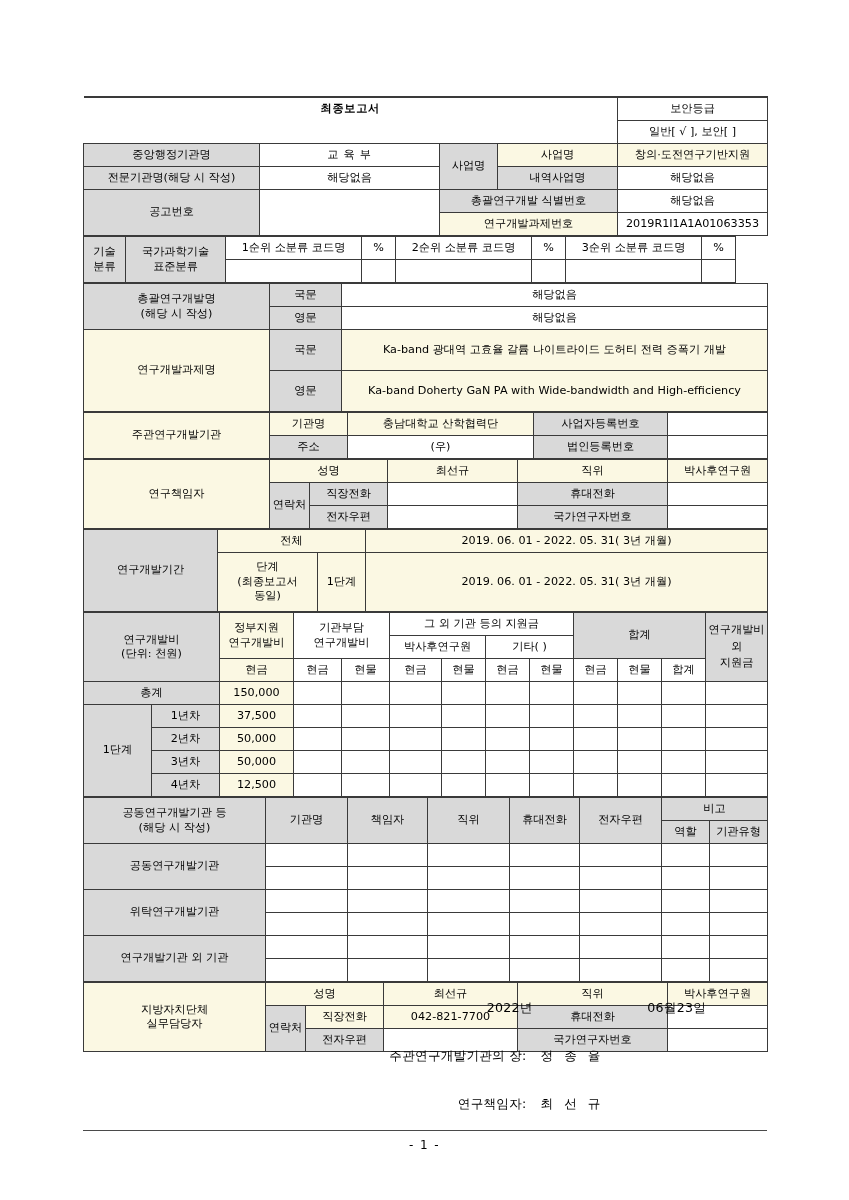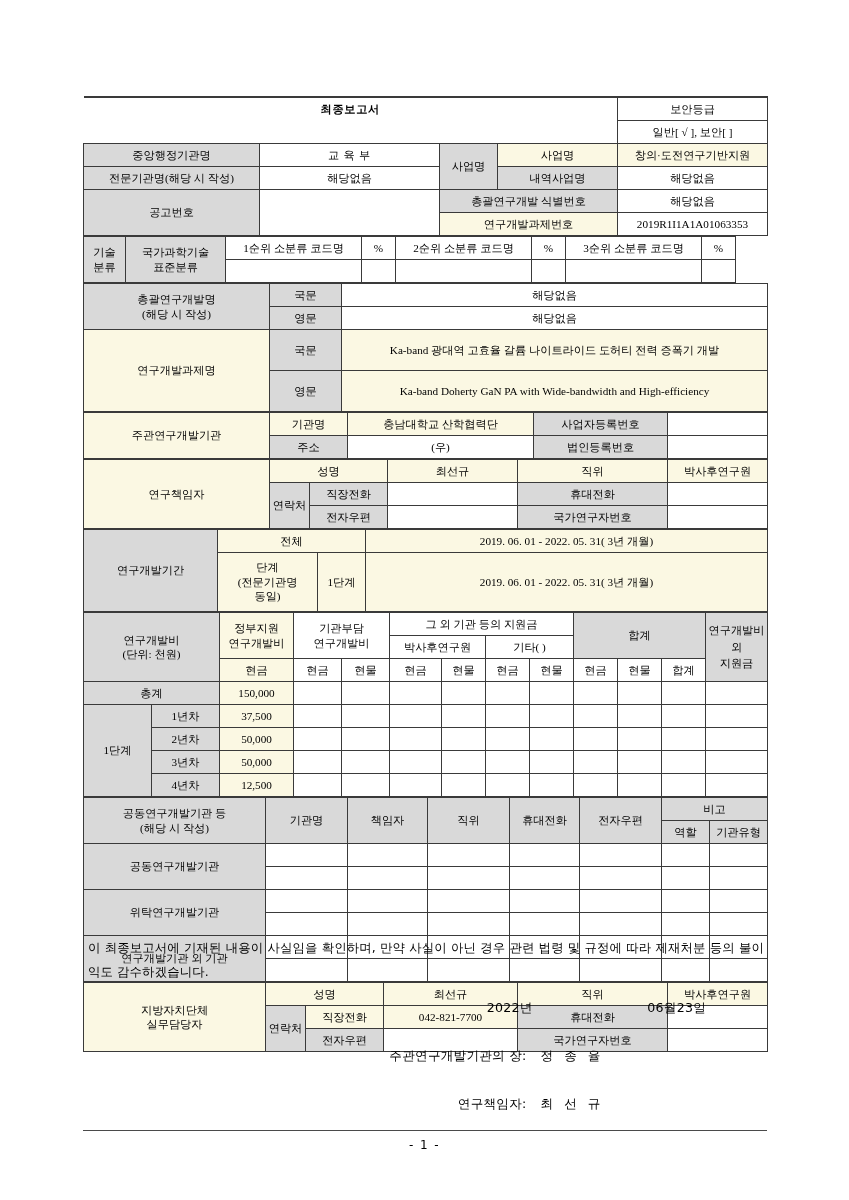--- a/index.html
+++ b/index.html
@@ -18,21 +18,20 @@
     height: 1200px;
     margin: 0 auto;
     background: #ffffff;
     overflow: hidden;
   }
   .sheet {
     position: absolute;
     left: 83px;
     top: 96px;
     width: 684px;
-    font-family: Liberation Serif, serif;
   }
 
   
   table.frm {
     border-collapse: collapse;
     table-layout: fixed;
     width: 608px;
   }
   table.frm td {
     border: 1px solid #3a3a3a;
@@ -315,21 +314,21 @@
       </colgroup>
       <tbody>
         <tr>
           <td class="gray" rowspan="2">연구개발기간</td>
           <td class="cream" colspan="2">전체</td>
           <td class="cream">2019. 06. 01 - 2022. 05. 31( 3년   개월)</td>
         </tr>
         <tr>
           <td class="cream" style="height:56px;line-height:1.32;margin-top:32px;">
             <span>단계</span><br>
-            <span>(전문기관명</span><br>
+            <span>(최종보고서</span><br>
             <span>동일)</span>
           </td>
           <td class="cream">1단계</td>
           <td class="cream">2019. 06. 01 - 2022. 05. 31( 3년   개월)</td>
         </tr>
       </tbody>
     </table>
 
     <table class="frm">
       <colgroup>
@@ -582,21 +581,20 @@
           <td class="gray">전자우편</td>
           <td class="white"></td>
           <td class="gray">국가연구자번호</td>
           <td class="white"></td>
         </tr>
       </tbody>
     </table>
 
   </div>
 
-  <div class="statement">이 최종보고서에 기재된 내용이 사실임을 확인하며, 만약 사실이 아닌 경우 관련 법령 및 규정에 따라 제재처분 등의 불이익도 감수하겠습니다.</div>
 
   <div class="datesign">
     <div class="dateline">
       <span class="d-y">2022년</span><span class="d-m">06월</span><span>23일</span>
     </div>
     <div class="signline">
       <span class="lbl">주관연구개발기관의 장:</span><span class="val">정 종 율</span>
     </div>
     <div class="signline">
       <span class="lbl">연구책임자:</span><span class="val">최 선 규</span>

